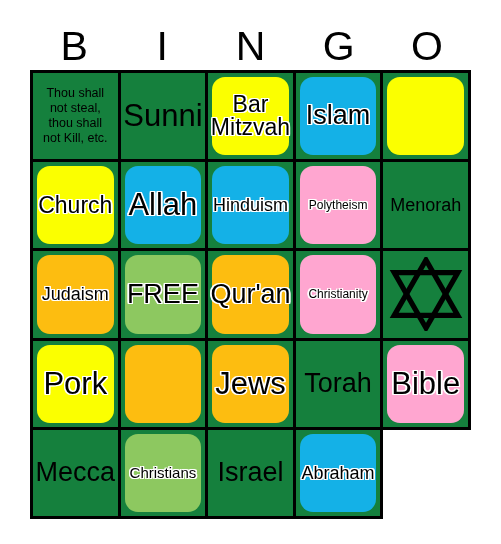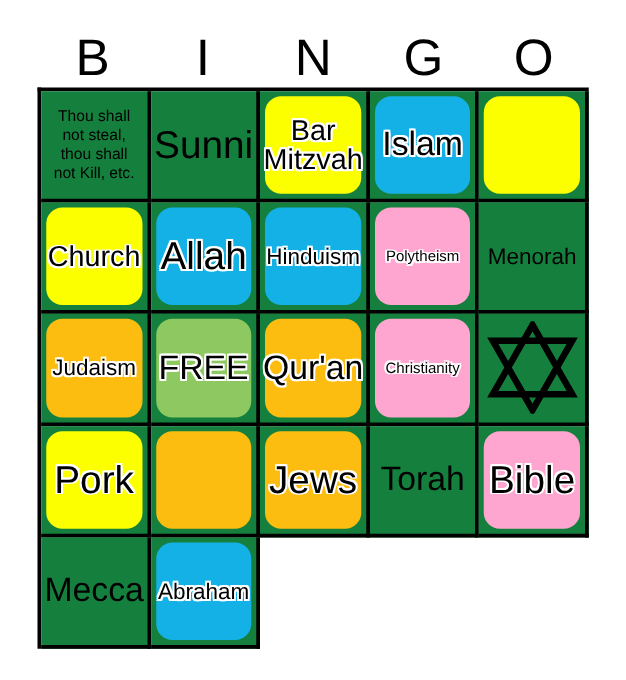--- a/index.html
+++ b/index.html
@@ -201,18 +201,25 @@
         <span class="cell-text fs-lg">Torah</span>
       </div>
       <div class="cell">
         <div class="chip" style="background: rgb(255, 166, 208);"></div>
         <span class="cell-text fs-xl outlined">Bible</span>
       </div>
       <div class="cell">
         <span class="cell-text fs-lg">Mecca</span>
       </div>
       <div class="cell">
+        <div class="chip" style="background: rgb(141, 200, 96);"></div>
+        <span class="cell-text fs-xs outlined">Christians</span>
+      </div>
+      <div class="cell">
+        <span class="cell-text fs-lg">Israel</span>
+      </div>
+      <div class="cell">
         <div class="chip" style="background: rgb(20, 177, 231);"></div>
         <span class="cell-text fs-sm outlined">Abraham</span>
       </div>
     </div>
 
 </div>
 
 </body></html>

